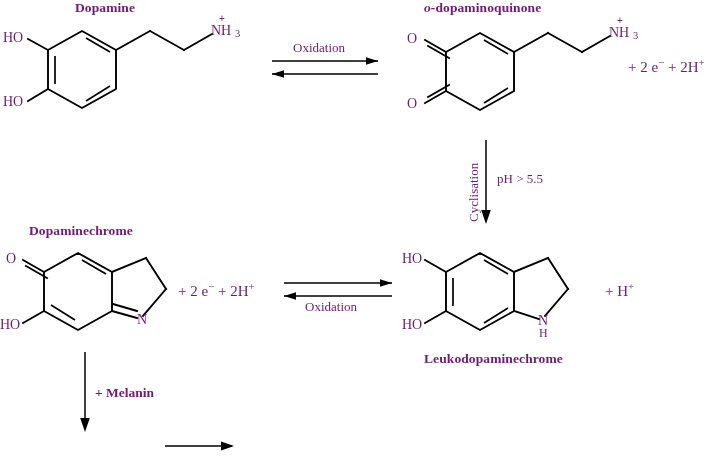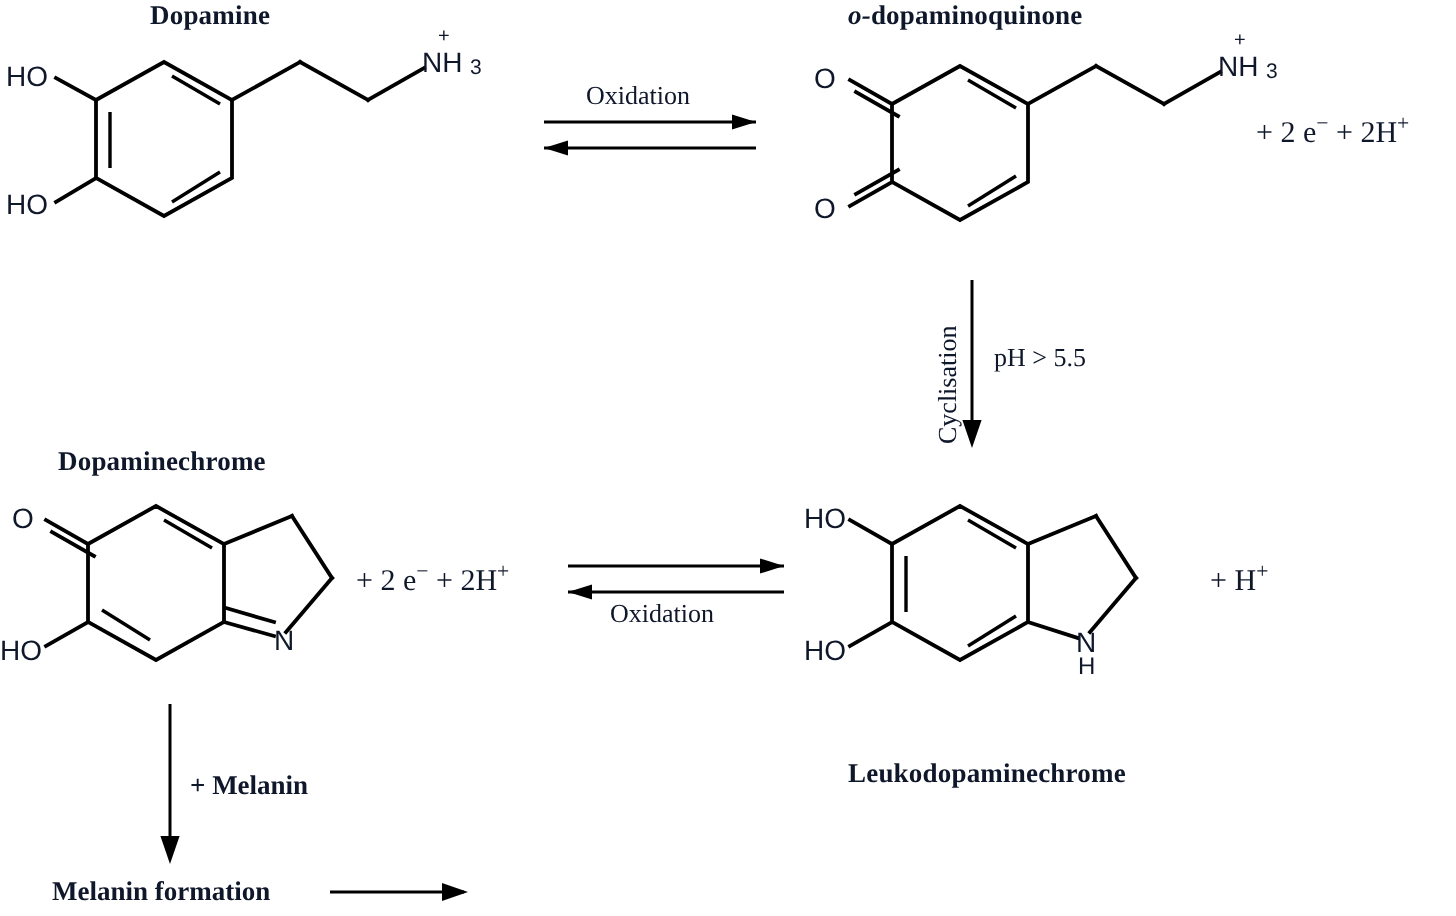--- a/index.html
+++ b/index.html
@@ -7,36 +7,36 @@
     margin: 0;
     padding: 0;
     background: #ffffff;
   }
   #scheme {
     position: relative;
     width: 728px;
     height: 458px;
     background: #ffffff;
     font-family: "Liberation Serif", "DejaVu Serif", serif;
-    color: #0f172a;
+    color: #701a75;
     overflow: hidden;
   }
   .lbl {
     position: absolute;
     white-space: nowrap;
     line-height: 1;
   }
   .cmpd-name {
     font-weight: bold;
     font-size: 13.5px;
     letter-spacing: 0.1px;
   }
   .cmpd-name .ital { font-style: italic; font-weight: bold; }
   .atom {
-    font-family: Liberation Sans, sans-serif;
+    font-family: Liberation Serif, serif;
     font-size: 14px;
     font-weight: 400;
   }
   .rxn-term {
     font-size: 15px;
   }
   .rxn-term sup { font-size: 0.72em; vertical-align: super; }
   .cond {
     font-size: 13px;
   }
@@ -215,20 +215,19 @@
 
   <div class="lbl atom" style="left:402px; top:252px;">HO</div>
   <div class="lbl atom" style="left:402px; top:318px;">HO</div>
   <div class="lbl atom" style="left:538px; top:314px;">N</div>
   <div class="lbl atom" style="left:539px; top:327px; font-size:12px;">H</div>
 
   <div class="lbl rxn-term" style="left:605px; top:281px;">
     <span>+</span>&nbsp;<span>H</span><sup>+</sup>
   </div>
 
-  <div class="lbl cmpd-name" style="left:424px; top:352px;margin-top:28px;">Leukodopaminechrome</div>
+  <div class="lbl cmpd-name" style="left:424px; top:352px;">Leukodopaminechrome</div>
 
   <div class="lbl bold-text" style="left:95px; top:386px;">+ Melanin</div>
 
-  <div class="lbl bold-text" style="left:26px; top:439px;">Melanin formation</div>
 
 
 </div>
 
 </body></html>

